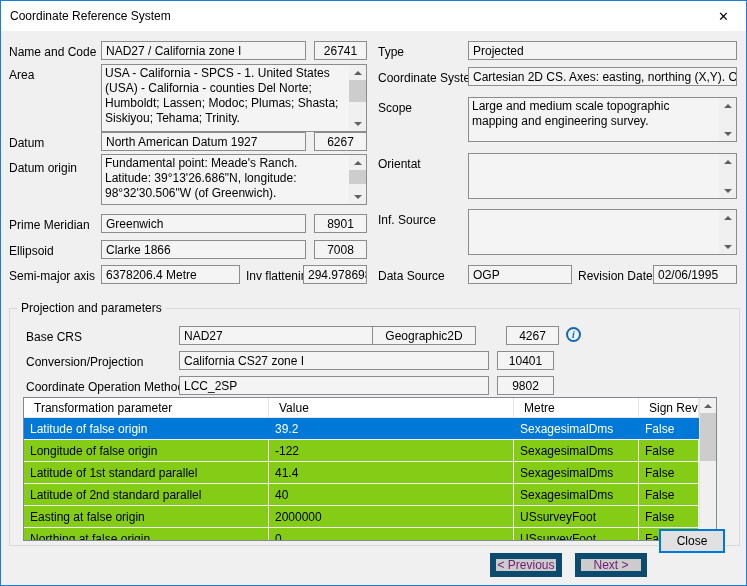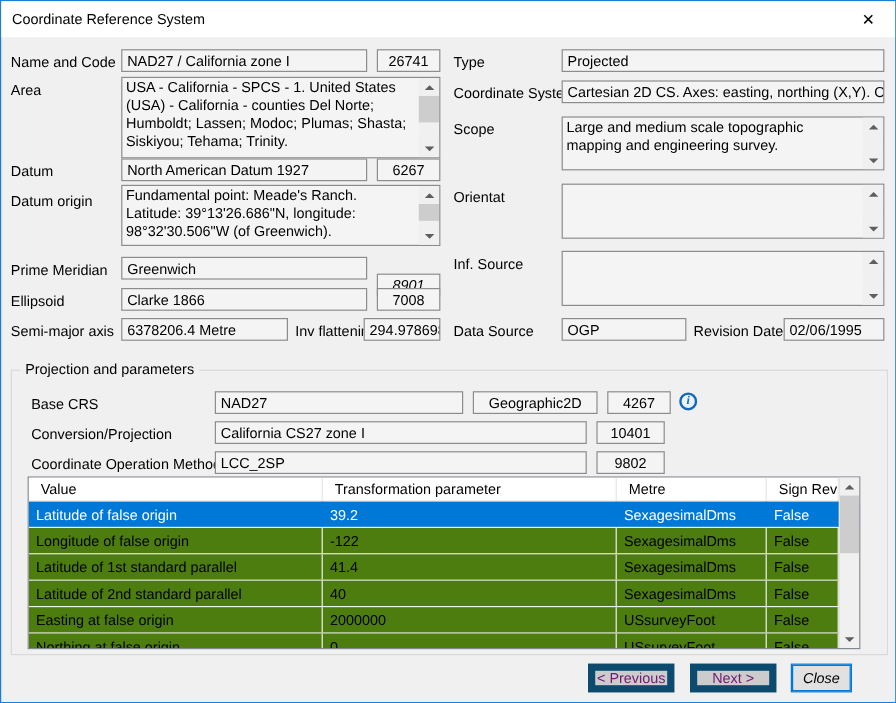--- a/index.html
+++ b/index.html
@@ -44,21 +44,21 @@
     position:absolute; width:15px; height:15px; border-radius:50%;
     border:2px solid #1467b8; color:#1467b8; background:#eaf3fb;
     display:flex; align-items:center; justify-content:center;
     font-size:10px; font-weight:bold; font-style:italic; font-family:"Liberation Serif", serif;
   }
 
   
   .ptable { position:absolute; left:22px; top:396px; width:694px; height:144px; background:#ffffff; border:1px solid #828790; overflow:hidden; }
   .ptable-header { display:flex; height:20px; border-bottom:1px solid #e5e5e5; background:#ffffff; }
   .hcell { flex:0 0 auto; padding:3px 6px 0 10px; font-size:12px; border-right:1px solid #e5e5e5; overflow:hidden; white-space:nowrap; }
-  .prow { display:flex; height:22px; border-bottom:1px solid #f0f0f0; background:#4d7c0f; }
+  .prow { display:flex; height:22px; border-bottom:1px solid #f0f0f0; background:#84cc16; }
   .pcell { flex:0 0 auto; padding:4px 6px 0 6px; font-size:12px; border-right:1px solid #f0f0f0; overflow:hidden; white-space:nowrap; }
   .prow.selected { background:#0078d7; }
   .prow.selected .pcell { color:#ffffff; border-right-color:#0078d7; }
   .col-param { width:245px; }
   .col-value { width:245px; }
   .col-unit  { width:125px; }
   .col-sign  { width:60px; }
   .ptable .vscroll { border-left:1px solid #e5e5e5; }
 
   
@@ -114,21 +114,21 @@
           <div class="sb-thumb" style="height:14px;"></div>
         </div>
       <div class="sb-btn">
           <span class="tri down"></span>
         </div>
     </div>
   </div>
 
   <span class="lbl" style="left:8px; top:217px;">Prime Meridian</span>
   <div class="fld" style="left:100px; top:213px; width:205px; height:19px;">Greenwich</div>
-  <div class="fld center" style="left:313px; top:227px; width:53px; height:19px;font-style:italic;">8901</div>
+  <div class="fld center" style="left:313px; top:213px; width:53px; height:19px;">8901</div>
 
   <span class="lbl" style="left:8px; top:243px;">Ellipsoid</span>
   <div class="fld" style="left:100px; top:239px; width:205px; height:19px;">Clarke 1866</div>
   <div class="fld center" style="left:313px; top:239px; width:53px; height:19px;">7008</div>
 
   <span class="lbl" style="left:8px; top:268px;">Semi-major axis</span>
   <div class="fld" style="left:100px; top:264px; width:139px; height:19px;">6378206.4 Metre</div>
   <span class="lbl" style="left:245px; top:268px;">Inv flattening</span>
   <div class="fld" style="left:302px; top:264px; width:64px; height:19px;">294.978698</div>
 
@@ -183,36 +183,36 @@
   <span class="lbl" style="left:377px; top:268px;">Data Source</span>
   <div class="fld" style="left:467px; top:264px; width:104px; height:19px;">OGP</div>
   <span class="lbl" style="left:577px; top:268px;">Revision Date</span>
   <div class="fld" style="left:652px; top:264px; width:84px; height:19px;">02/06/1995</div>
 
   <div class="groupbox"></div>
   <span class="groupbox-title">Projection and parameters</span>
 
   <span class="lbl" style="left:25px; top:329px;">Base CRS</span>
   <div class="fld" style="left:178px; top:325px; width:207px; height:19px;">NAD27</div>
-  <div class="fld center" style="left:393px; top:325px; width:104px; height:19px;">Geographic2D</div>
+  <div class="fld center" style="left:371px; top:325px; width:104px; height:19px;">Geographic2D</div>
   <div class="fld center" style="left:505px; top:325px; width:53px; height:19px;">4267</div>
   <span class="info-icon" style="left:565px; top:326px;">i</span>
 
   <span class="lbl" style="left:25px; top:354px;">Conversion/Projection</span>
   <div class="fld" style="left:178px; top:350px; width:310px; height:19px;">California CS27 zone I</div>
   <div class="fld center" style="left:496px; top:350px; width:57px; height:19px;">10401</div>
 
   <span class="lbl" style="left:25px; top:379px;">Coordinate Operation Method</span>
   <div class="fld" style="left:178px; top:375px; width:310px; height:19px;">LCC_2SP</div>
   <div class="fld center" style="left:496px; top:375px; width:57px; height:19px;">9802</div>
 
   <div class="ptable">
     <div class="ptable-header">
+      <div class="hcell col-param">Transformation parameter</div>
       <div class="hcell col-value">Value</div>
-      <div class="hcell col-param">Transformation parameter</div>
       <div class="hcell col-unit">Metre</div>
       <div class="hcell col-sign">Sign Rev</div>
     </div>
 
     <div class="prow selected">
       <div class="pcell col-param">Latitude of false origin</div>
       <div class="pcell col-value">39.2</div>
       <div class="pcell col-unit">SexagesimalDms</div>
       <div class="pcell col-sign">False</div>
     </div>
@@ -255,15 +255,15 @@
           <div class="sb-thumb" style="height:48px;"></div>
         </div>
       <div class="sb-btn">
           <span class="tri down"></span>
         </div>
     </div>
   </div>
 
   <div class="btn disabled" style="left:489px; top:552px; width:72px;">&lt; Previous</div>
   <div class="btn disabled" style="left:574px; top:552px; width:72px;">Next &gt;</div>
-  <div class="btn default" style="left:658px; top:552px; width:51px;font-style:italic;">Close</div>
+  <div class="btn default" style="left:658px; top:528px; width:66px;">Close</div>
 
 </div>
 
 </body></html>

